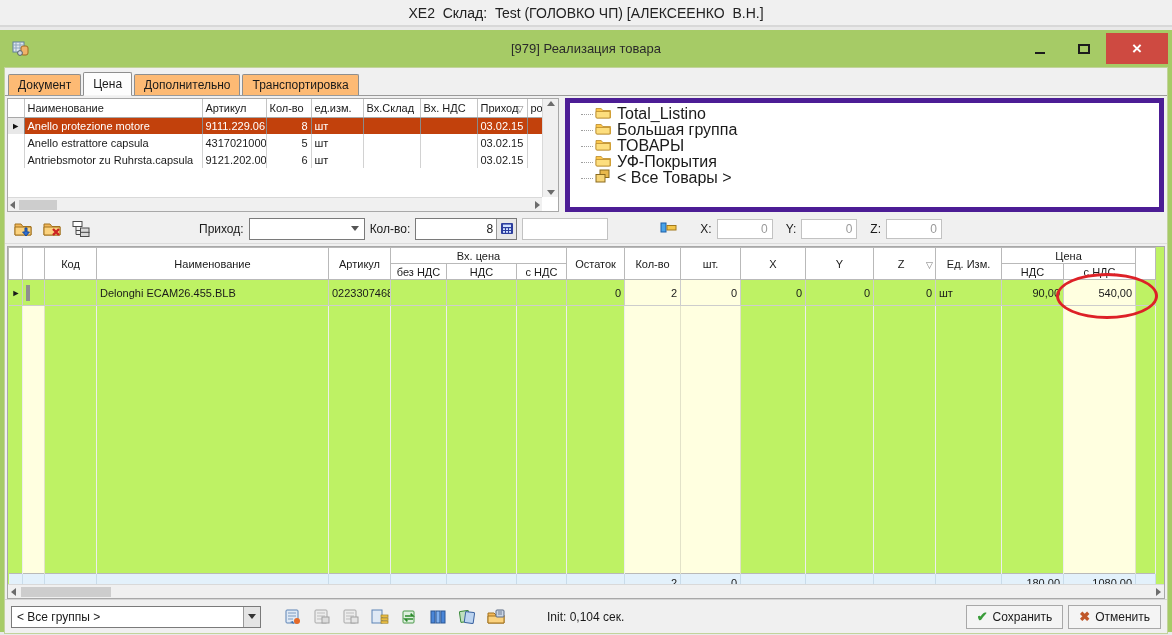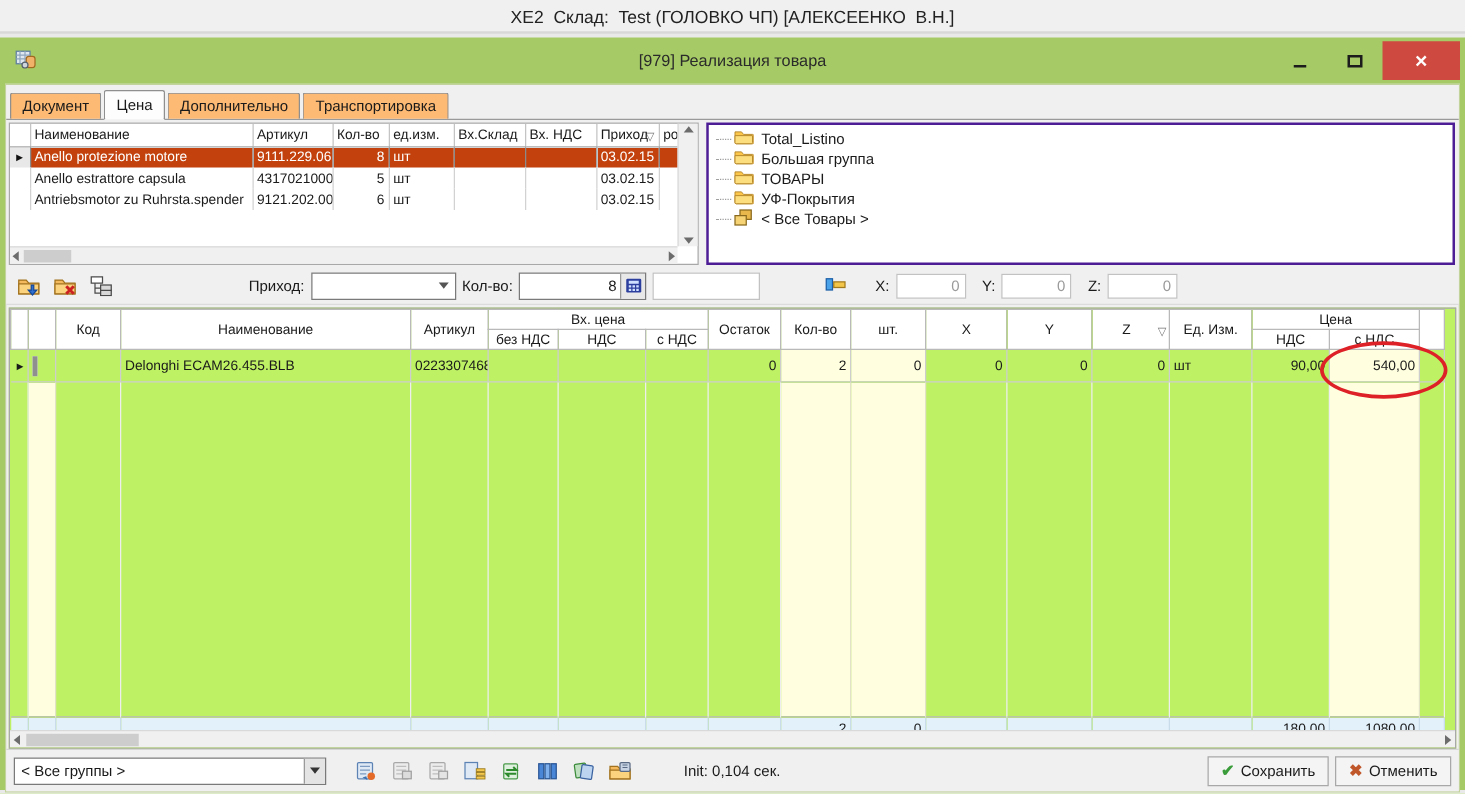--- a/index.html
+++ b/index.html
@@ -76,21 +76,21 @@
     position:absolute; left:0; right:16px; bottom:0; height:14px;
     background:#f0f0f0; border-top:1px solid #d9d9d9;
     display:flex; align-items:center; padding:0 2px;
   }
   .scroll-h .thumb { width:38px; height:10px; background:#cdcdcd; margin-left:4px; }
   .arr { width:0; height:0; border:4px solid transparent; }
   .arr-up { border-bottom:5px solid #6c6c6c; border-top:none; }
   .arr-down { border-top:5px solid #6c6c6c; border-bottom:none; }
   .arr-left { border-right:5px solid #6c6c6c; border-left:none; }
   .arr-right { border-left:5px solid #6c6c6c; border-right:none; margin-left:auto; }
-  .tree-panel { flex:1; background:#fff; border:2px solid #4c1d95; padding:3px 0 0 6px; font-size:12px; overflow:hidden; }
+  .tree-panel { flex:1; background:#fff; border:5px solid #4c1d95; padding:3px 0 0 11px; font-size:16px; overflow:hidden; }
   .tree-item { display:flex; align-items:center; height:16px; }
   .tree-item .guide { width:12px; border-top:1px dotted #9f9f9f; margin-right:2px; }
   .tree-item .lbl { margin-left:6px; }
   
   .mid-toolbar { height:30px; display:flex; align-items:center; gap:5px; padding:2px 6px; background:#f0f0f0; border-bottom:1px solid #dcdcdc; }
   .tool-btn { width:24px; height:22px; display:flex; align-items:center; justify-content:center; }
   .lbl-txt { font-size:12px; }
   .combo { height:22px; background:#fff; border:1px solid #7a7a7a; display:flex; align-items:center; padding-left:4px; position:relative; }
   .combo .chev { margin-left:auto; margin-right:5px; width:0; height:0; border:4px solid transparent; border-top:5px solid #555; margin-top:4px; }
   .field { height:22px; background:#fff; border:1px solid #7a7a7a; display:flex; align-items:center; }
@@ -226,21 +226,21 @@
             <td>4317021000</td>
             <td class="num">5</td>
             <td>шт</td>
             <td></td>
             <td></td>
             <td>03.02.15</td>
             <td></td>
           </tr>
           <tr>
             <td class="row-ind"></td>
-            <td>Antriebsmotor zu Ruhrsta.spender</td>
+            <td>Antriebsmotor zu Ruhrsta.capsula</td>
             <td>9121.202.00</td>
             <td class="num">6</td>
             <td>шт</td>
             <td></td>
             <td></td>
             <td>03.02.15</td>
             <td></td>
           </tr>
         </tbody>
           </table>

